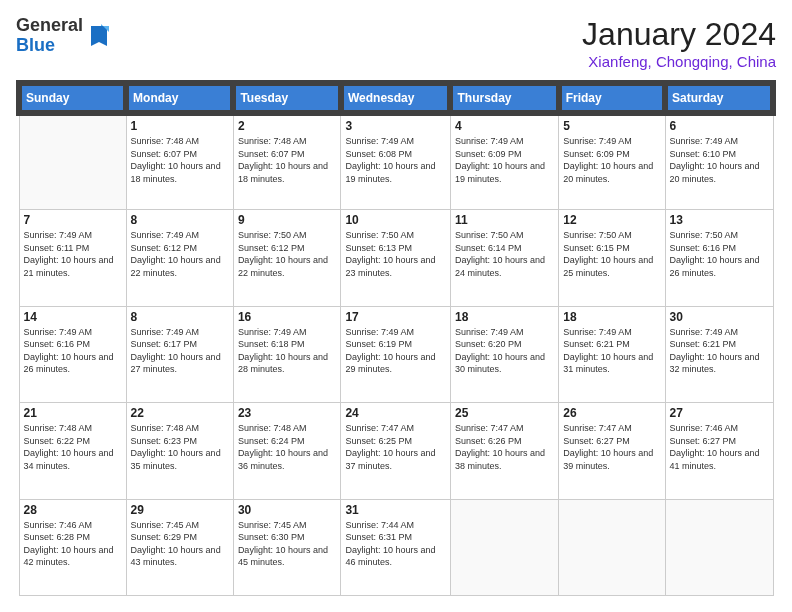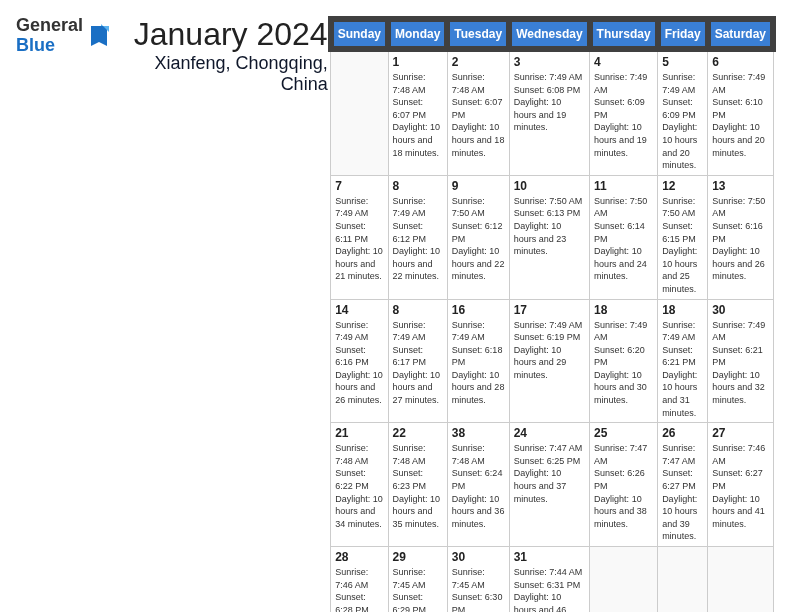--- a/index.html
+++ b/index.html
@@ -8,21 +8,21 @@
       height: 612px;
       font-family: Arial, sans-serif;
       background: #fff;
       overflow: hidden;
     }
     .page {
       width: 792px;
       height: 612px;
       padding: 16px;
       display: flex;
-      flex-direction: row;
+      flex-direction: column;
     }
     .header {
       display: flex;
       justify-content: space-between;
       align-items: flex-start;
       margin-bottom: 10px;
     }
     .logo {
       display: flex;
       align-items: center;
@@ -49,22 +49,22 @@
     }
     .title-block {
       text-align: right;
     }
     .month-title {
       font-size: 32px;
       font-weight: 400;
       color: #222;
     }
     .location {
-      font-size: 18px;
-      color: #0f172a;
+      font-size: 15px;
+      color: #6d28d9;
       margin-left: 40px;
     }
     .calendar {
       width: 100%;
       border-collapse: collapse;
       flex: 1;
     }
     .calendar thead tr th {
       background-color: #3a7fd5;
       color: #fff;
@@ -267,21 +267,21 @@
             Sunrise: 7:48 AM<br>Sunset: 6:22 PM<br>Daylight: 10 hours and 34 minutes.
           </div>
         </td>
           <td>
           <span class="day-number">22</span>
           <div class="day-info">
             Sunrise: 7:48 AM<br>Sunset: 6:23 PM<br>Daylight: 10 hours and 35 minutes.
           </div>
         </td>
           <td>
-          <span class="day-number">38</span>
+          <span class="day-number">23</span>
           <div class="day-info">
             Sunrise: 7:48 AM<br>Sunset: 6:24 PM<br>Daylight: 10 hours and 36 minutes.
           </div>
         </td>
           <td>
           <span class="day-number">24</span>
           <div class="day-info">
             Sunrise: 7:47 AM<br>Sunset: 6:25 PM<br>Daylight: 10 hours and 37 minutes.
           </div>
         </td>

